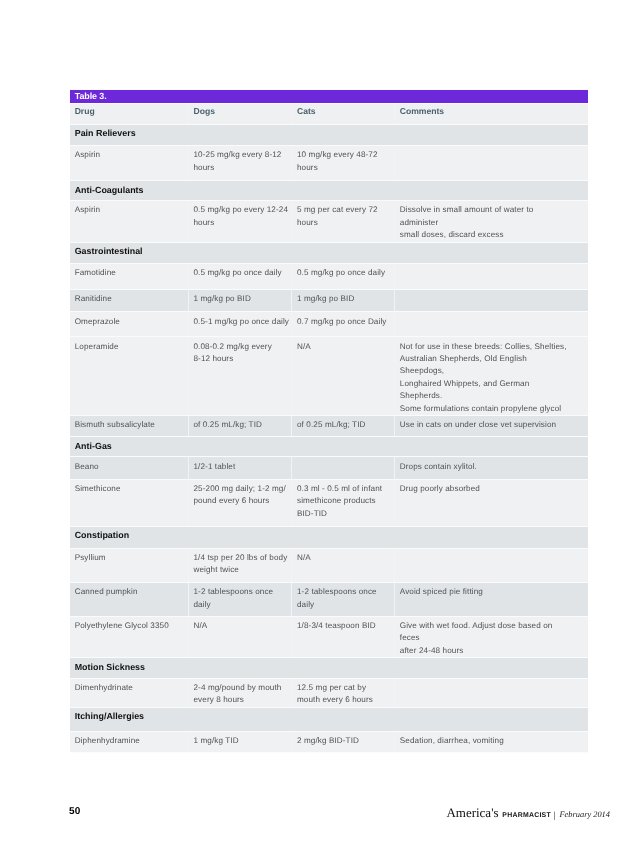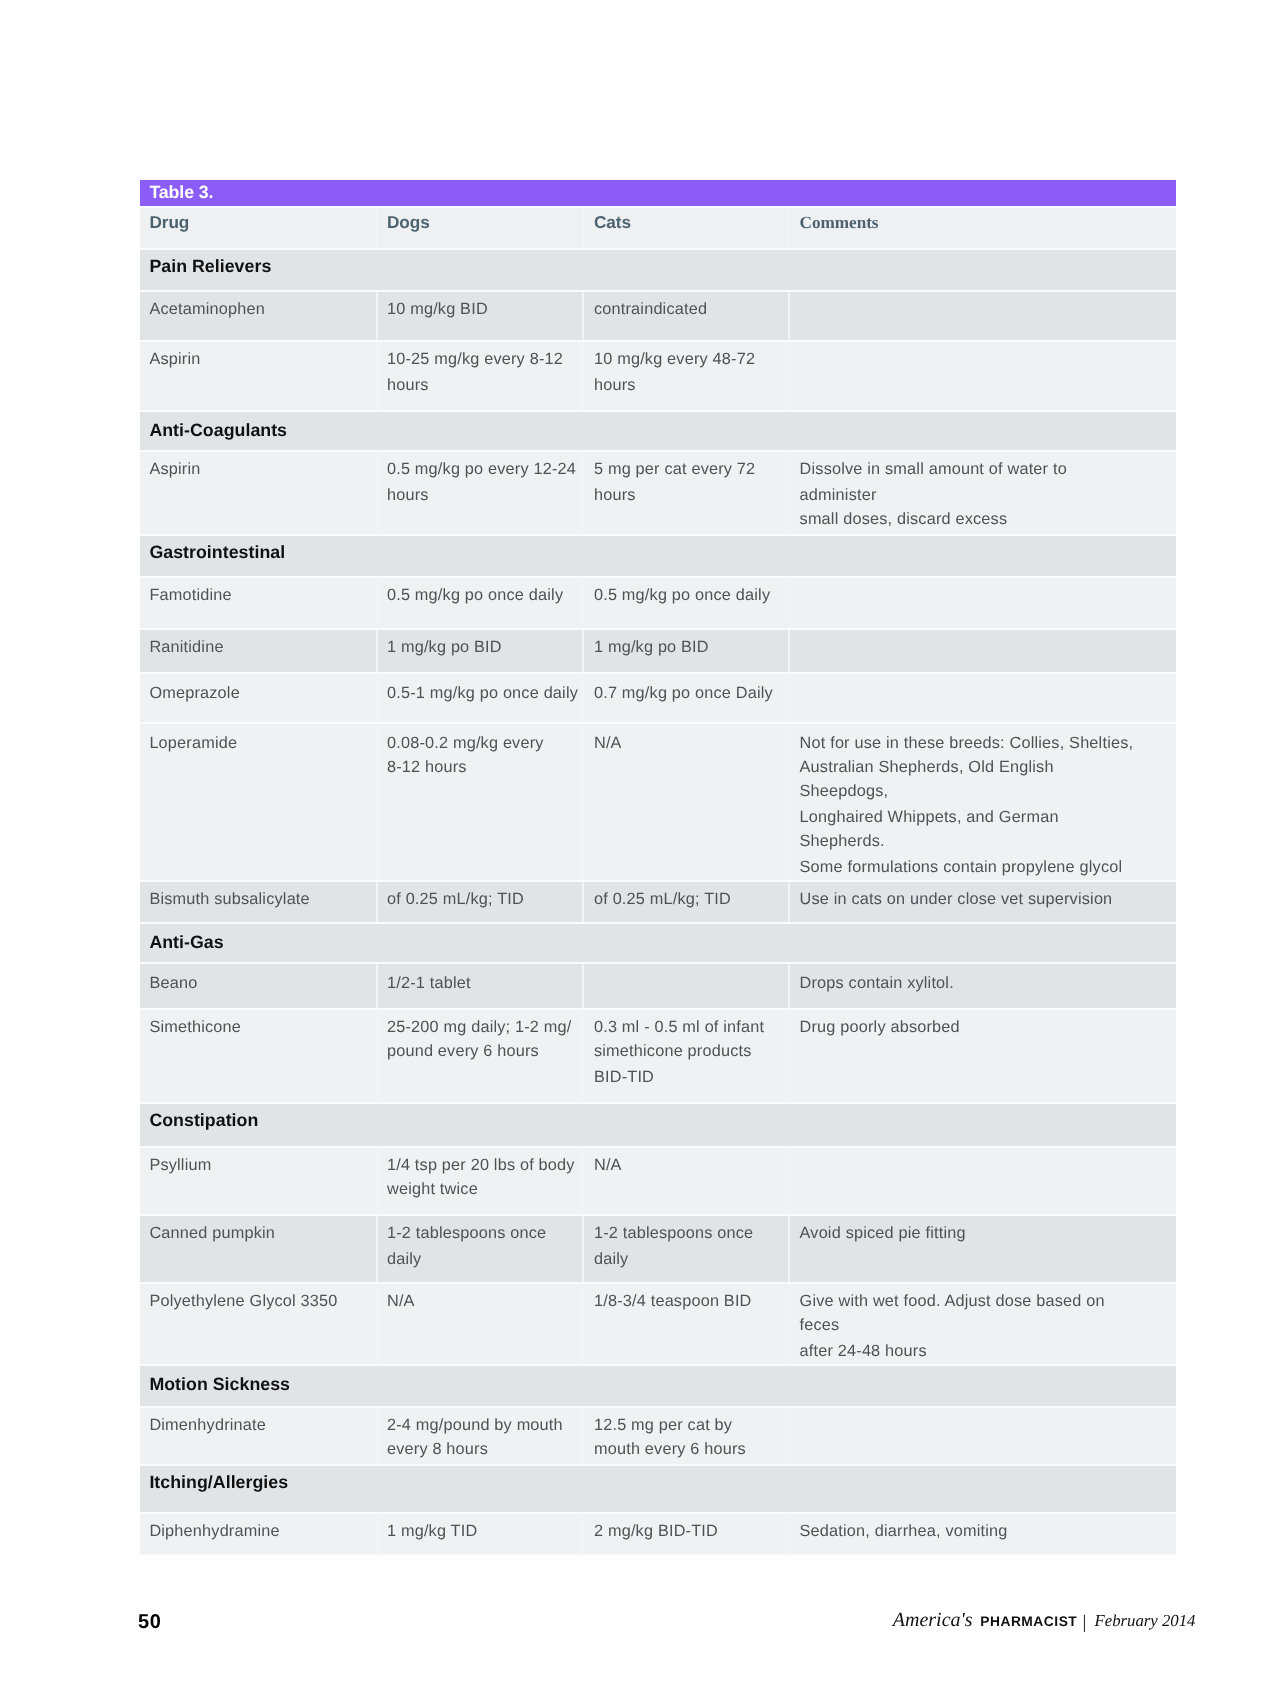--- a/index.html
+++ b/index.html
@@ -1,31 +1,31 @@
 <!DOCTYPE html>
 <html><head>
 <meta charset="utf-8">
 <style>
   html,body{margin:0;padding:0;background:#ffffff;}
   body{width:638px;height:854px;font-family:"Liberation Sans",sans-serif;-webkit-font-smoothing:antialiased;text-rendering:geometricPrecision;}
   .page{position:relative;width:638px;height:854px;overflow:hidden;background:#fff;}
   .tbl{position:absolute;left:70px;top:88.9px;width:517.8px;border-collapse:collapse;table-layout:fixed;}
   .tbl td{vertical-align:top;box-sizing:border-box;white-space:pre-line;border-top:1.0px solid #fafbfc;border-bottom:1.0px solid #fafbfc;}
-  tr.caption td{background:#8b5cf6;color:#ffffff;font-weight:bold;font-size:8.9px;letter-spacing:-.05px;padding:1.9px 4.6px 0 4.7px;line-height:9.8px;}
+  tr.caption td{background:#6d28d9;color:#ffffff;font-weight:bold;font-size:8.9px;letter-spacing:-.05px;padding:1.9px 4.6px 0 4.7px;line-height:9.8px;}
   tr.colhead td{background:#eff0f2;color:#4b636f;font-weight:bold;font-size:8.6px;letter-spacing:-.02px;padding:3.4px 4.6px 0 4.7px;line-height:9.5px;border-right:1.2px solid #f1f4f6;}
-  tr.colhead td:last-child{border-right:none;font-family:Liberation Serif, serif;}
+  tr.colhead td:last-child{border-right:none;}
   tr.section td{background:#e1e4e7;color:#101010;font-weight:bold;font-size:8.9px;letter-spacing:.02px;padding:4.4px 4.6px 0 4.7px;line-height:9.8px;}
   tr.data td{font-size:8.15px;letter-spacing:.1px;color:#4f5255;padding:3.2px 2.0px 0 4.7px;line-height:12.43px;border-right:1.2px solid #f1f4f6;}
   tr.data td:last-child{border-right:none;padding-right:19px;}
   tr.d1 td{background:#f0f1f3;}
   tr.d2 td{background:#e1e4e7;}
   .footer-num{position:absolute;left:69px;top:806.6px;font-weight:bold;font-size:10px;line-height:10px;color:#000;letter-spacing:.3px;}
   .footer-right{position:absolute;left:446.4px;top:805px;white-space:nowrap;color:#111;font-size:0;}
   .footer-right>span{display:inline-block;vertical-align:baseline;}
-  .footer-right .it{font-family:"Liberation Serif",serif;font-style:italic;font-size:10px;}
+  .footer-right .it{font-family:"Liberation Serif",serif;font-size:13px;}
   .footer-right .bd{font-family:"Liberation Sans",sans-serif;font-weight:bold;font-size:6.9px;letter-spacing:.26px;padding-left:3.8px;}
   .footer-right .sep{font-family:"Liberation Serif",serif;font-size:9.5px;font-weight:300;padding:0 4.1px 0 2.6px;position:relative;top:0.6px;}
   .footer-right .dt{font-family:"Liberation Serif",serif;font-style:italic;font-size:8.4px;}
 </style>
 </head>
 <body>
 
 <div class="page">
   <table class="tbl">
     <colgroup id="cg">
@@ -39,26 +39,20 @@
           <td colspan="4">Table 3.</td>
         </tr>
         <tr class="colhead" style="height:21.2px">
           <td>Drug</td>
           <td>Dogs</td>
           <td>Cats</td>
           <td>Comments</td>
         </tr>
         <tr class="section" style="height:21px">
           <td colspan="4">Pain Relievers</td>
-        </tr>
-        <tr class="data d2" style="height:25px">
-          <td>Acetaminophen</td>
-          <td>10 mg/kg BID</td>
-          <td>contraindicated</td>
-          <td></td>
         </tr>
         <tr class="data d1" style="height:35.2px">
           <td>Aspirin</td>
           <td>10-25 mg/kg every 8-12
 hours</td>
           <td>10 mg/kg every 48-72
 hours</td>
           <td></td>
         </tr>
         <tr class="section" style="height:20.1px">

